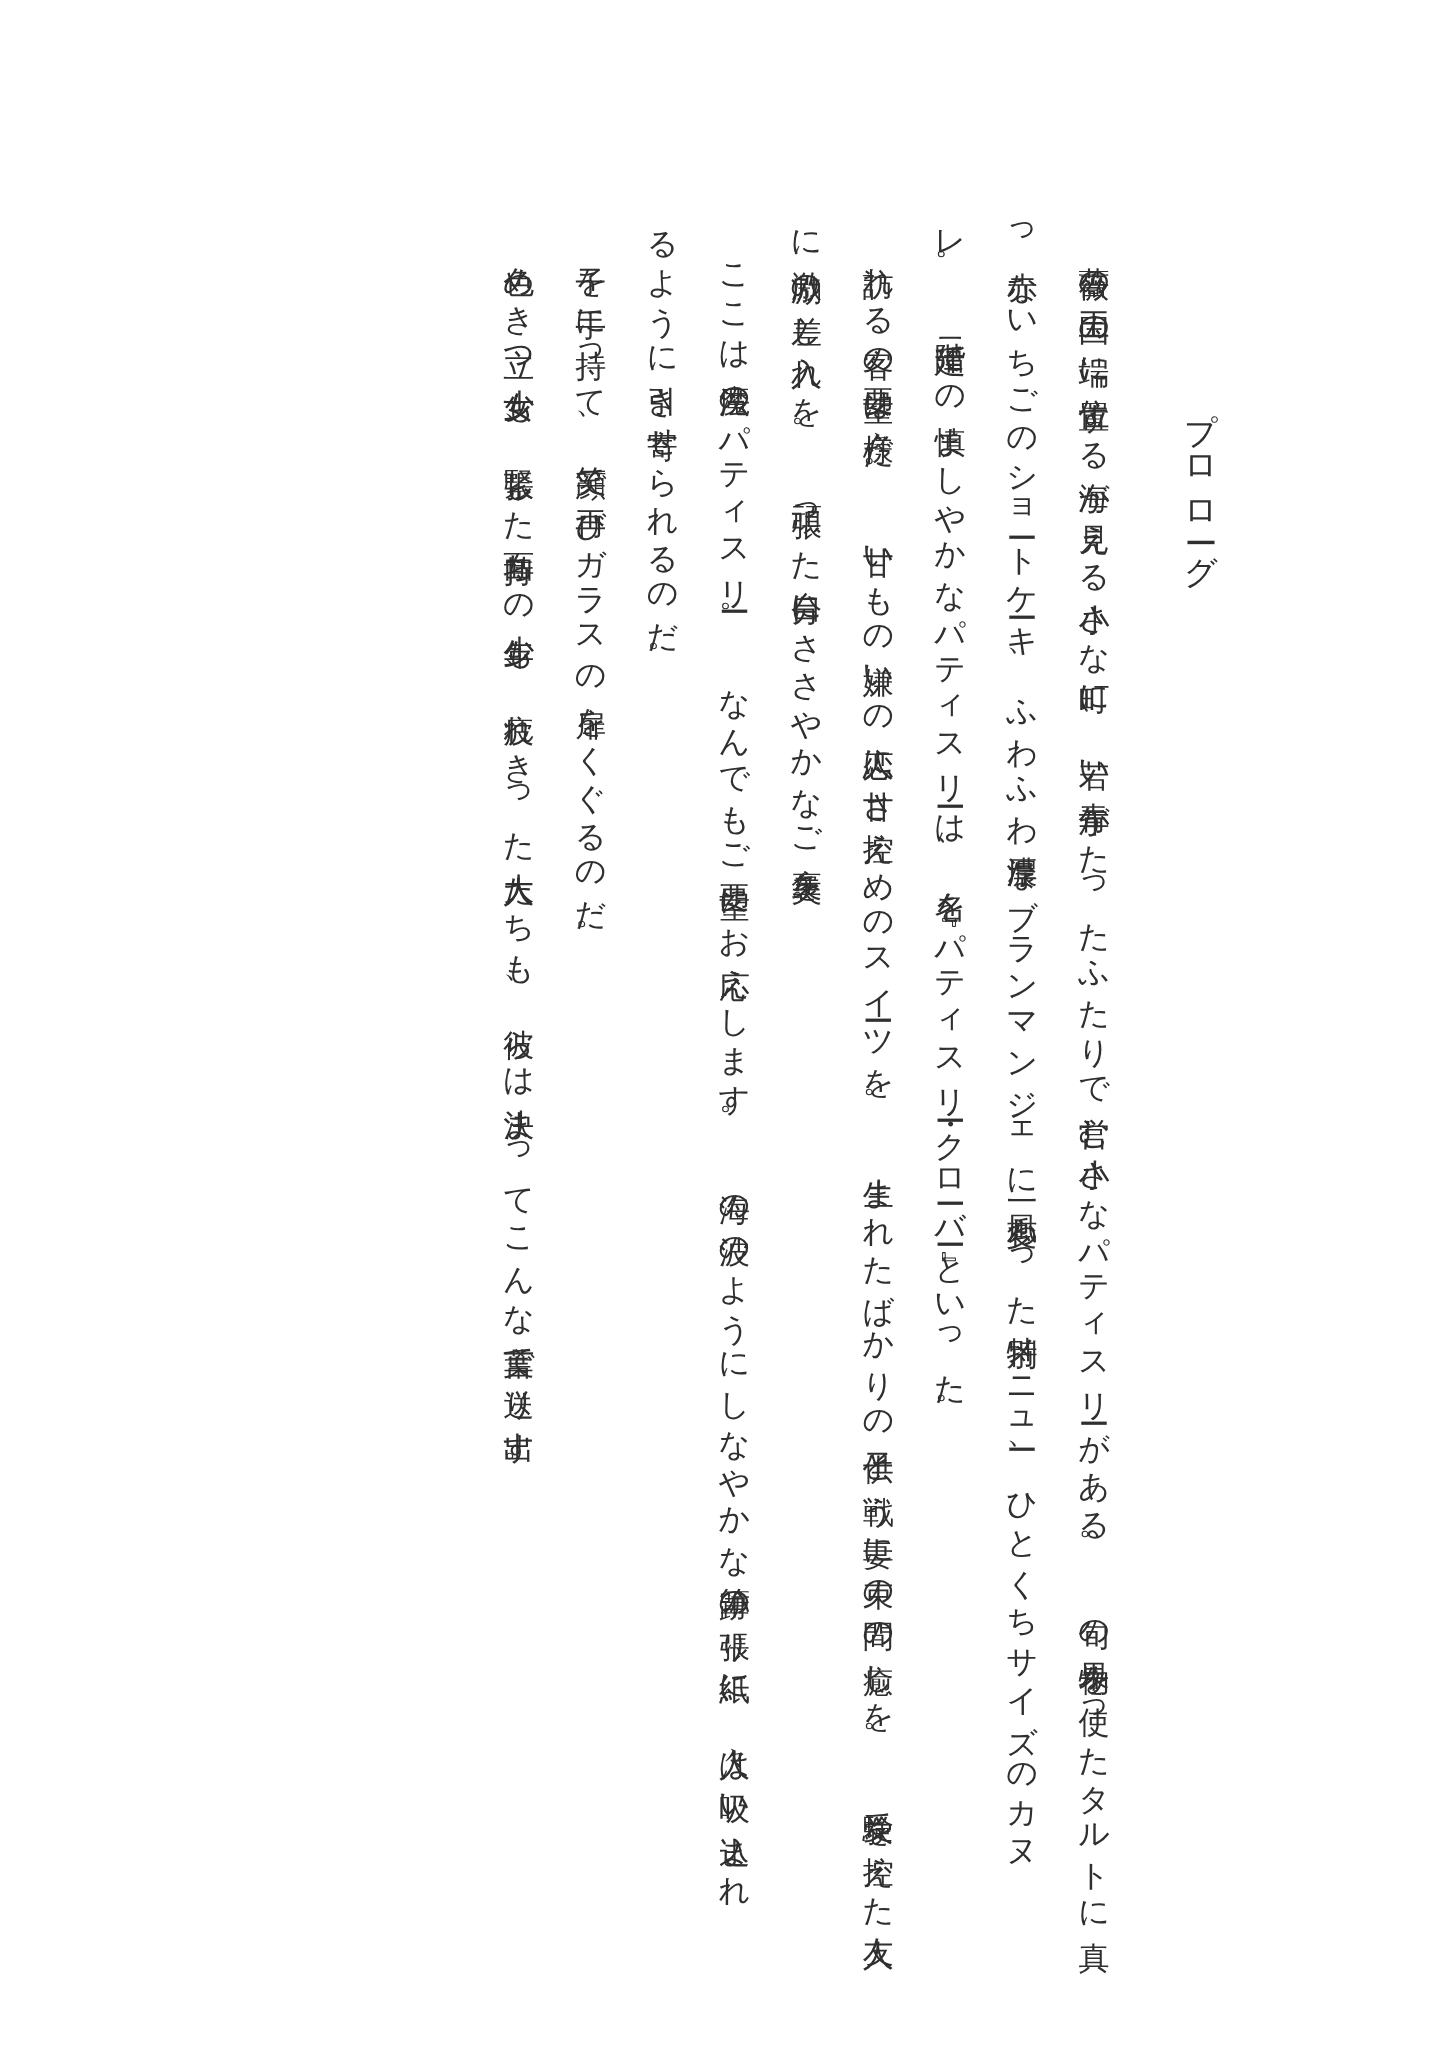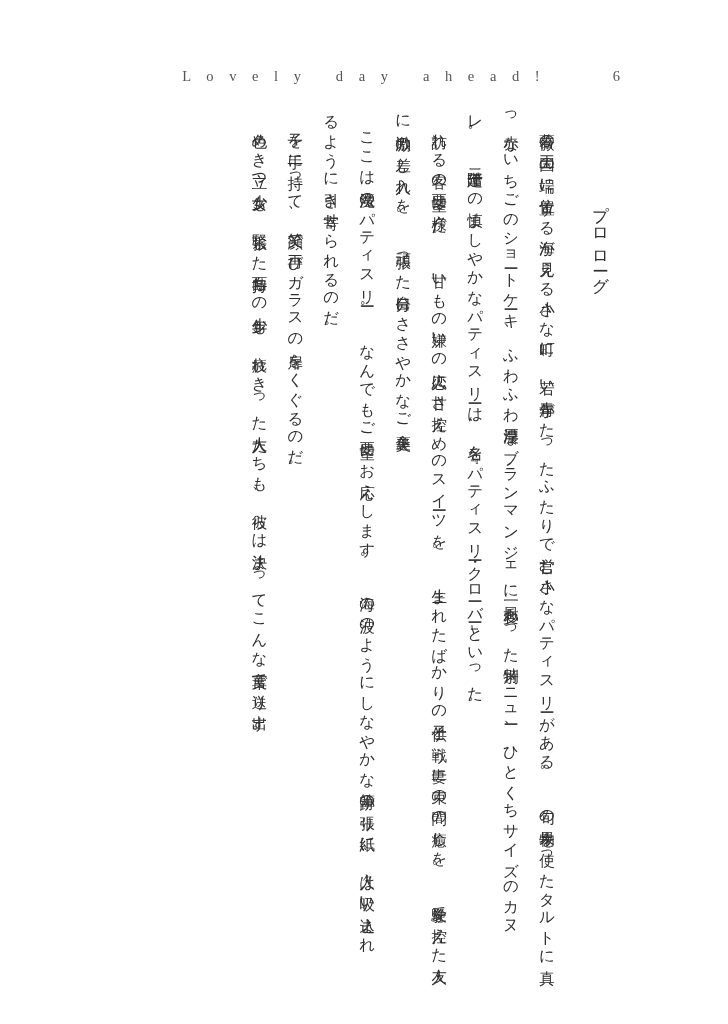--- a/index.html
+++ b/index.html
@@ -91,24 +91,20 @@
     top: 0;
     width: 500px;
     height: 860px;
   }
 </style>
 </head>
 <body>
 
 <div class="page">
 
-  <div class="header">
-    <span class="header-title">L o v e l y   d a y   a h e a d !</span>
-    <span class="header-pageno">6</span>
-  </div>
 
   <div class="body-area">
 
     <div class="vtext chapter-title">プロローグ</div>
 
     <div class="vtext main-text">　薔薇の王国の端に位置する海が見える小さな町に、若い青年がたったふたりで営む小さなパティスリーがある。　旬の果物を使ったタルトに真っ赤ないちごのショートケーキ、ふわふわ濃厚なブランマンジェに一風変わった特別メニュー、ひとくちサイズのカヌレ。　二階建ての慎ましやかなパティスリーは、名を『パティスリー・クローバー』といった。
 　訪れる客の要望は様々だ。　甘いもの嫌いの恋人に甘さ控えめのスイーツを。　生まれたばかりの子供と戦う妻に束の間の癒しを。　受験を控えた友人に激励の差し入れを。　頑張った自分にささやかなご褒美を。
 　ここは魔法のパティスリー。　なんでもご要望にお応えします。　海の波のようにしなやかな筆跡の張り紙に、人々は吸い込まれるように引き寄せられるのだ。
 　子を手に持って、笑顔で再びガラスの扉をくぐるのだ。
 　色めき立つ少女も、緊張した面持ちの少年も、疲れきった大人たちも、彼らは決まってこんな言葉で送り出す。</div>

